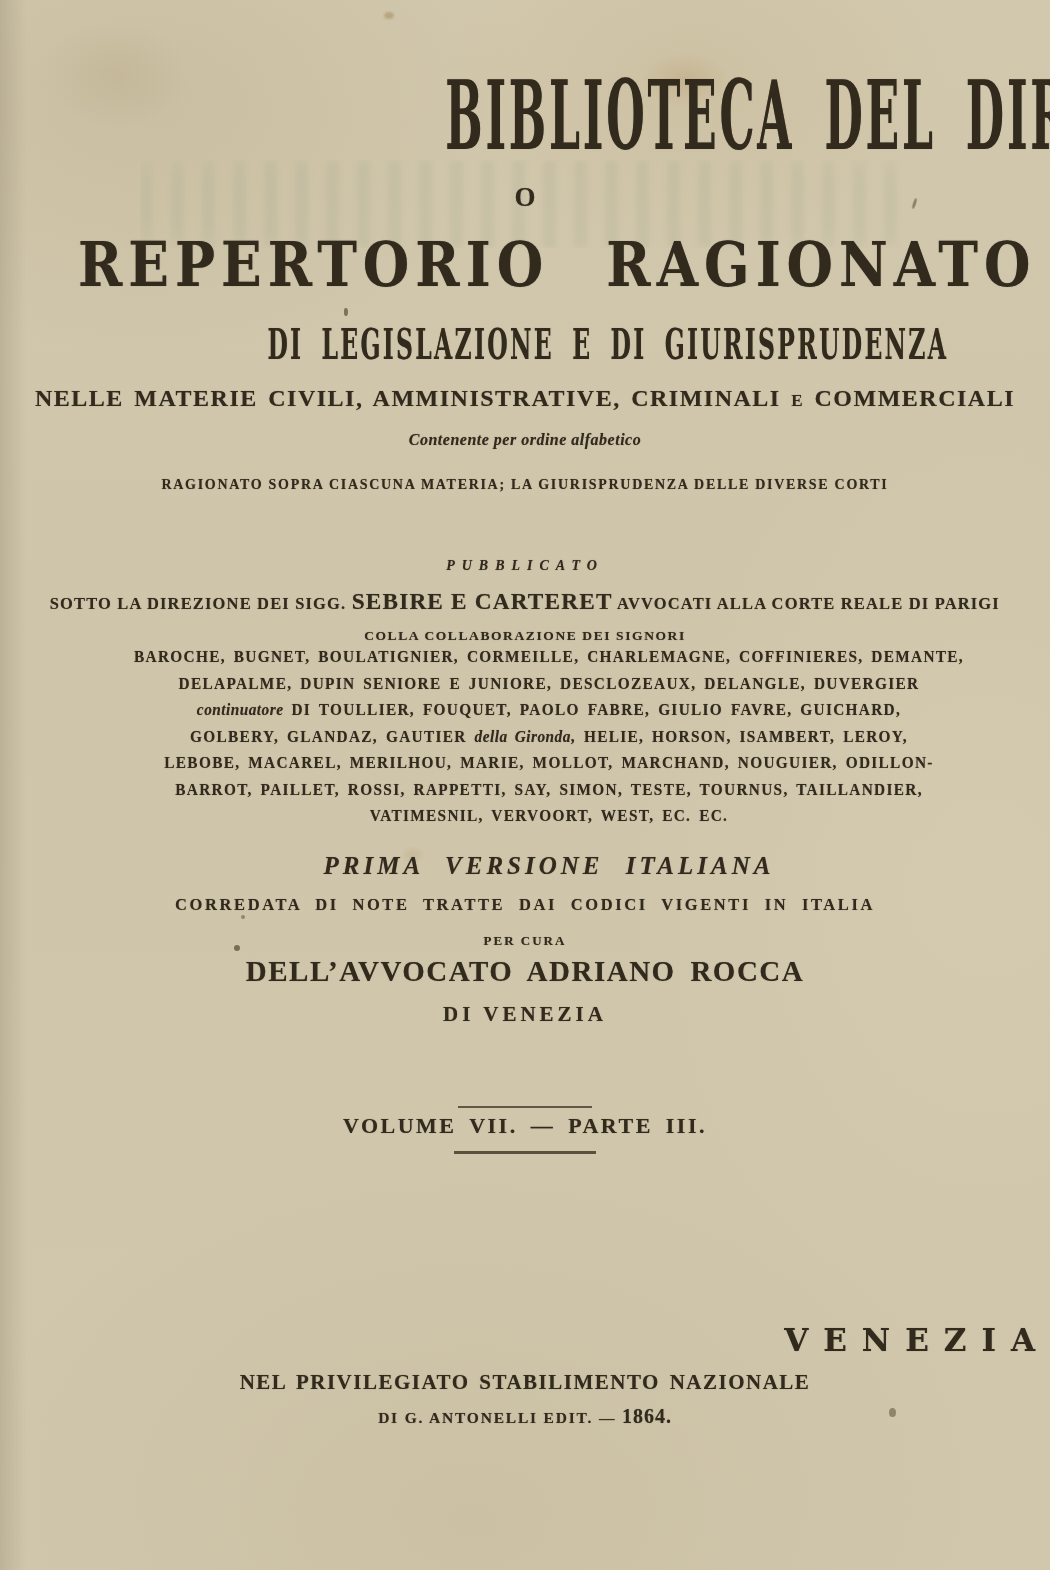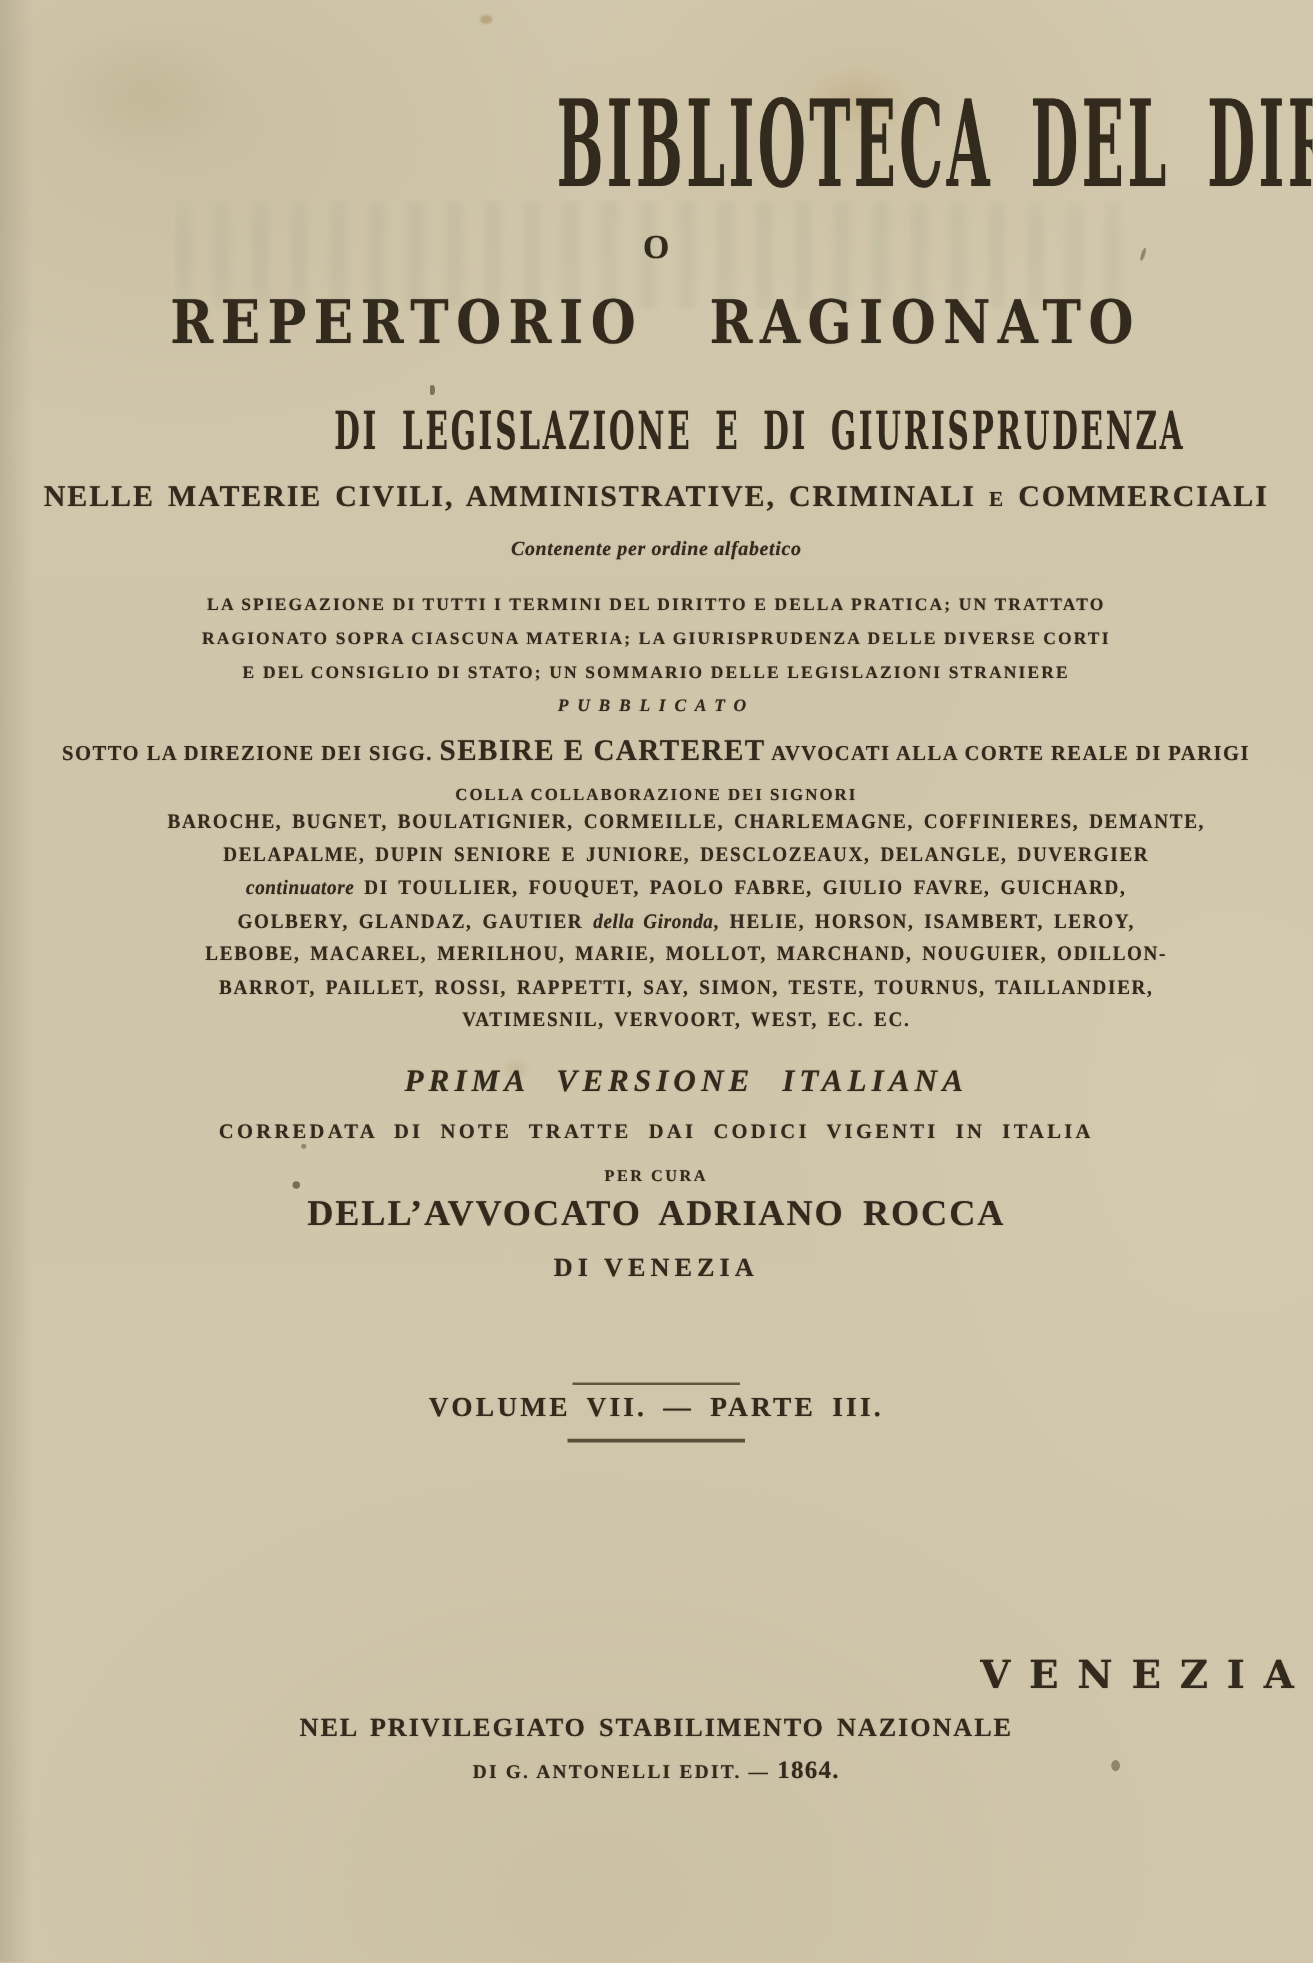--- a/index.html
+++ b/index.html
@@ -39,21 +39,21 @@
   .s8{left:889px;top:1408px;width:7px;height:9px;background:rgba(64,54,34,.45);filter:blur(.6px);}
   .s9{left:400px;top:845px;width:26px;height:20px;background:radial-gradient(ellipse at center, rgba(150,118,60,.16), transparent 70%);}
 
   .line{position:absolute;left:0;width:100%;text-align:center;white-space:nowrap;
         text-shadow:0 0 1px rgba(45,38,24,.45);}
   .cx{display:inline-block;}
 
   .series-title{top:68px;font-family:"DejaVu Serif",serif;font-weight:bold;font-size:96px;line-height:1;letter-spacing:6px;word-spacing:26px;}
   .series-title .cx{transform:scaleX(.46);}
   .connector{top:184px;font-size:27px;font-weight:bold;line-height:1;}
-  .main-title{top:234px;font-family:"DejaVu Serif",serif;font-weight:bold;font-size:48px;line-height:1;letter-spacing:7px;word-spacing:38px;}
+  .main-title{top:234px;font-family:"DejaVu Serif",serif;font-weight:bold;font-size:62px;line-height:1;letter-spacing:7px;word-spacing:38px;}
   .main-title .cx{transform:scaleX(.86);}
   .subtitle{top:324px;font-family:"DejaVu Serif",serif;font-weight:bold;font-size:42px;line-height:1;letter-spacing:4px;word-spacing:14px;}
   .subtitle .cx{transform:scaleX(.56);}
   .materie{top:386px;font-size:24px;font-weight:bold;letter-spacing:1.5px;word-spacing:3px;line-height:1;}
   .materie .small-e{font-size:17px;}
   .contenente{top:432px;font-size:16px;font-style:italic;font-weight:bold;letter-spacing:.5px;line-height:1;}
   .contents{top:471px;font-size:14px;font-weight:bold;letter-spacing:1.7px;line-height:27px;}
   .pubblicato{top:559px;font-size:14px;font-weight:bold;font-style:italic;letter-spacing:7px;line-height:1;}
   .direzione{top:589px;font-size:17px;font-weight:bold;letter-spacing:1.2px;line-height:1;}
   .direzione .cx{transform:scaleX(.97);}
@@ -107,23 +107,21 @@
   <span class="cx">DI LEGISLAZIONE E DI GIURISPRUDENZA</span>
 </div>
 
 <div class="line materie">
   <span>NELLE MATERIE CIVILI, AMMINISTRATIVE, CRIMINALI </span><span class="small-e">E</span><span> COMMERCIALI</span>
 </div>
 
 <div class="line contenente">Contenente per ordine alfabetico</div>
 
 <div class="line contents">
-    <div><span>LA SPIEGAZIONE DI TUTTI I TERMINI DEL DIRITTO E DELLA PRATICA; UN TRATTATO</span></div>
     <div><span>RAGIONATO SOPRA CIASCUNA MATERIA; LA GIURISPRUDENZA DELLE DIVERSE CORTI</span></div>
-    <div><span>E DEL CONSIGLIO DI STATO; UN SOMMARIO DELLE LEGISLAZIONI STRANIERE</span></div>
   </div>
 
 <div class="line pubblicato">PUBBLICATO</div>
 
 <div class="line direzione">
   <span class="cx"><span>SOTTO LA DIREZIONE DEI SIGG. </span><span class="big-name">SEBIRE</span><span class="big-name"> E </span><span class="big-name">CARTERET</span><span> AVVOCATI ALLA CORTE REALE DI PARIGI</span></span>
 </div>
 
 <div class="line collab-label">COLLA COLLABORAZIONE DEI SIGNORI</div>
 

